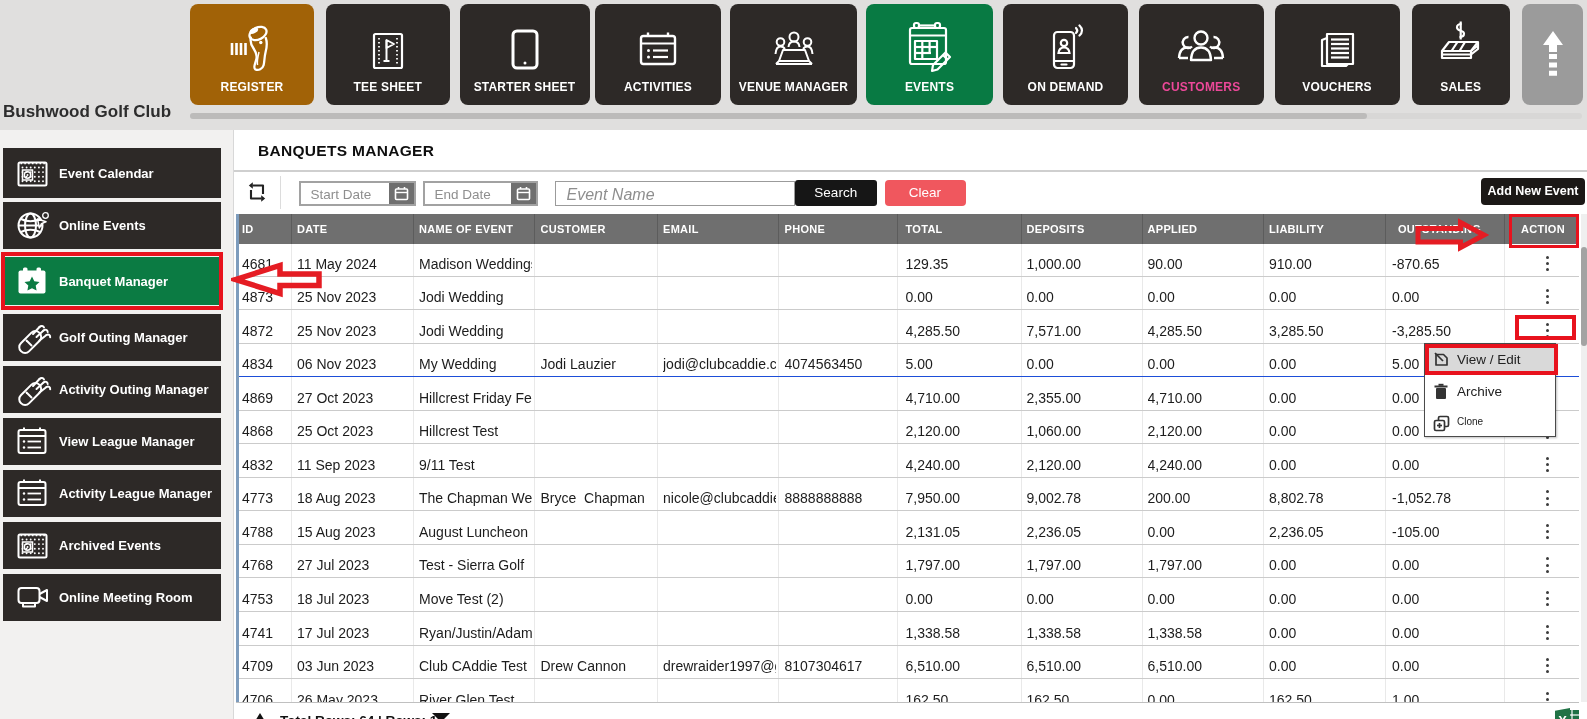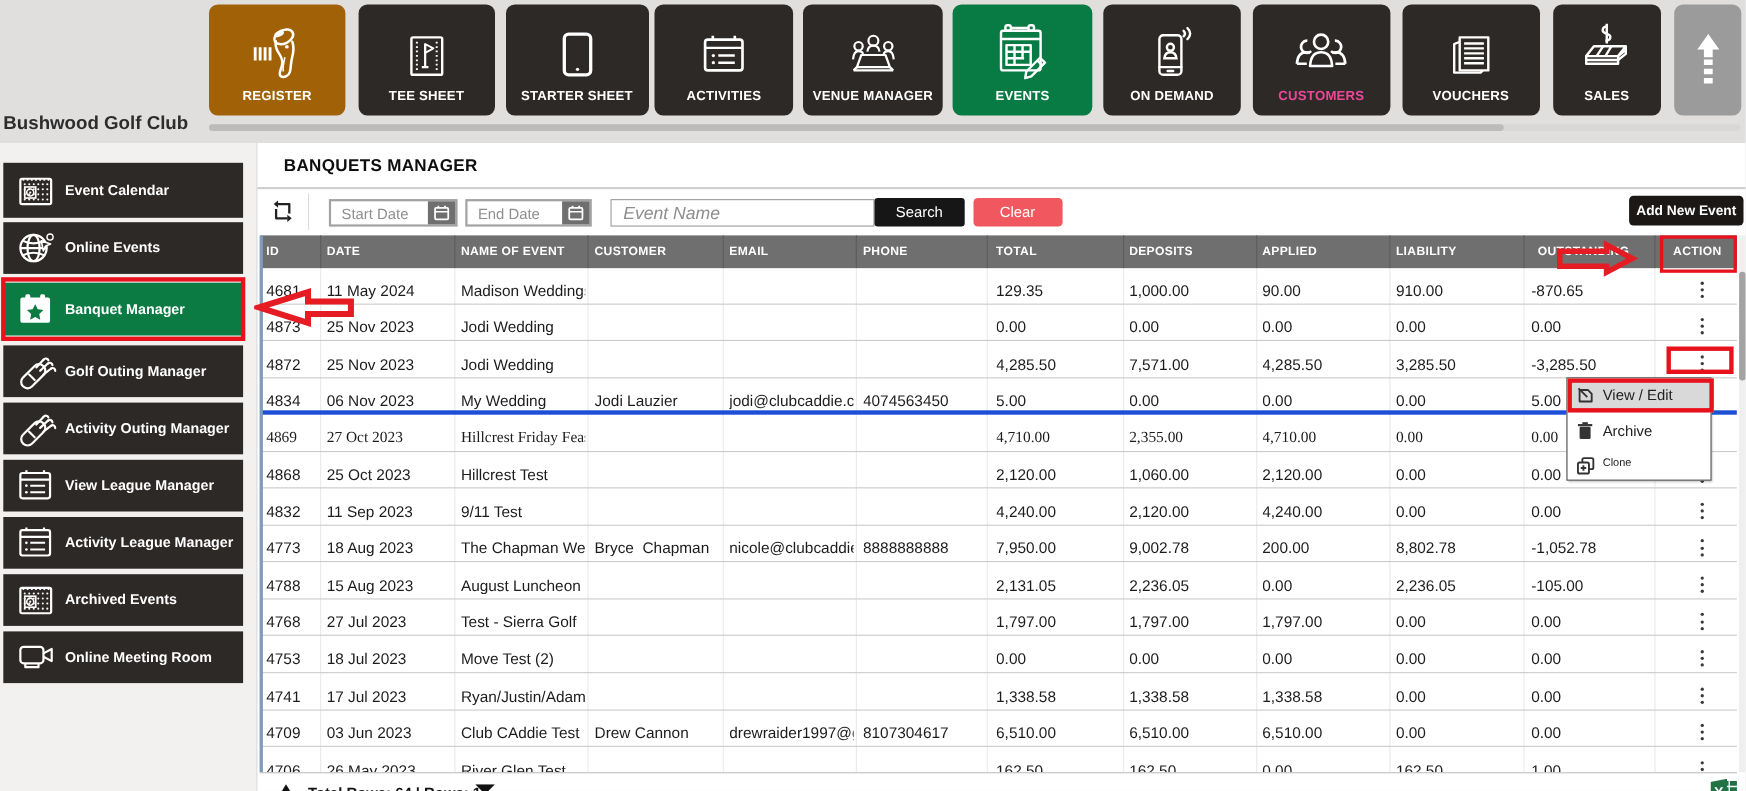--- a/index.html
+++ b/index.html
@@ -457,39 +457,39 @@
       <div class="cell" style="left:790.0px;width:113.0px;">7,571.00</div>
       <div class="cell" style="left:911.0px;width:113.5px;">4,285.50</div>
       <div class="cell" style="left:1032.5px;width:114.0px;">3,285.50</div>
       <div class="cell" style="left:1155.5px;width:110.0px;">-3,285.50</div>
       <div class="kebab" style="left:1309.5px;top:11.5px;">
         <i></i>
         <i></i>
         <i></i>
       </div>
     </div>
-    <div style="position:absolute;left:0;top:100.65px;width:1342.0px;height:32.55px;border-bottom:4px solid #1d4ed8;">
+    <div style="position:absolute;left:0;top:100.65px;width:1342.0px;height:32.55px;border-bottom:1px solid #1d4ed8;">
       <div class="cell" style="left:5.5px;width:46.5px;">4834</div>
       <div class="cell" style="left:60.5px;width:113.5px;">06 Nov 2023</div>
       <div class="cell" style="left:182.5px;width:112.5px;">My Wedding</div>
       <div class="cell" style="left:304.0px;width:114.0px;">Jodi Lauzier</div>
       <div class="cell" style="left:426.5px;width:113.0px;">jodi@clubcaddie.com</div>
       <div class="cell" style="left:548.0px;width:110.5px;">4074563450</div>
       <div class="cell" style="left:669.0px;width:113.0px;">5.00</div>
       <div class="cell" style="left:790.0px;width:113.0px;">0.00</div>
       <div class="cell" style="left:911.0px;width:113.5px;">0.00</div>
       <div class="cell" style="left:1032.5px;width:114.0px;">0.00</div>
       <div class="cell" style="left:1155.5px;width:110.0px;">5.00</div>
       <div class="kebab" style="left:1309.5px;top:11.5px;">
         <i></i>
         <i></i>
         <i></i>
       </div>
     </div>
-    <div style="position:absolute;left:0;top:134.20px;width:1342.0px;height:32.55px;border-bottom:1px solid #cbcbcb;font-family:Liberation Serif, serif;">
+    <div style="position:absolute;left:0;top:134.20px;width:1342.0px;height:32.55px;border-bottom:1px solid #cbcbcb;">
       <div class="cell" style="left:5.5px;width:46.5px;">4869</div>
       <div class="cell" style="left:60.5px;width:113.5px;">27 Oct 2023</div>
       <div class="cell" style="left:182.5px;width:112.5px;">Hillcrest Friday Feast</div>
       <div class="cell" style="left:669.0px;width:113.0px;">4,710.00</div>
       <div class="cell" style="left:790.0px;width:113.0px;">2,355.00</div>
       <div class="cell" style="left:911.0px;width:113.5px;">4,710.00</div>
       <div class="cell" style="left:1032.5px;width:114.0px;">0.00</div>
       <div class="cell" style="left:1155.5px;width:110.0px;">0.00</div>
       <div class="kebab" style="left:1309.5px;top:11.5px;">
         <i></i>

